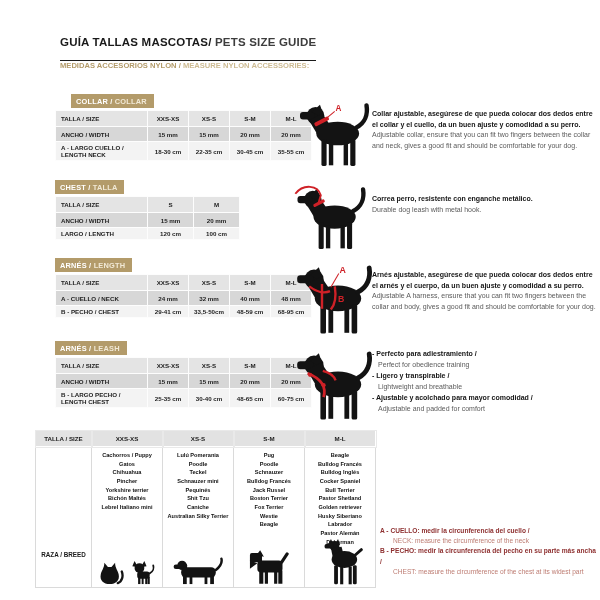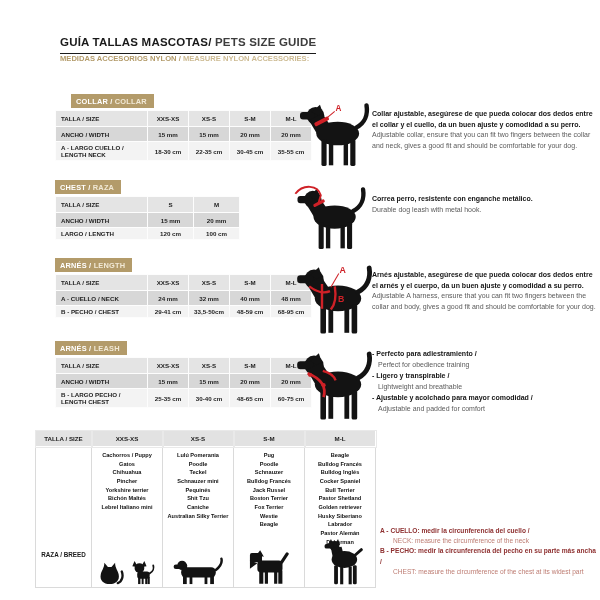--- a/index.html
+++ b/index.html
@@ -2,23 +2,23 @@
 <html style="--gold: #b39b6a; --gold_light: #cdbb93; --red: #cf2127; --note_red: #8e3030; --note_red_light: #bd7c72;"><head>
 <meta charset="utf-8">
 <style>
   html,body{margin:0;padding:0;}
   body{width:600px;height:600px;background:#ffffff;position:relative;overflow:hidden;
        font-family:"Liberation Sans",sans-serif;color:#1a1a1a;}
   .abs{position:absolute;}
 
   
   .title{left:60px;top:36px;font-size:11.5px;font-weight:bold;letter-spacing:.2px;
-         border-bottom:1.5px solid #1a1a1a;padding-bottom:5px;white-space:nowrap;}
+         border-bottom:1.5px solid #1a1a1a;padding-bottom:12px;white-space:nowrap;}
   .title .t2{color:#3d3d3d;}
-  .subtitle{left:60px;top:54px;font-size:7.6px;font-weight:bold;color:var(--gold);white-space:nowrap;}
+  .subtitle{left:60px;top:61px;font-size:7.6px;font-weight:bold;color:var(--gold);white-space:nowrap;}
   .subtitle .t2{color:var(--gold_light);}
 
   
   .badge{background:var(--gold);color:#fff;font-size:7.4px;font-weight:bold;
          padding:2.5px 7px 2px 5px;display:inline-block;letter-spacing:.2px;white-space:nowrap;}
   .badge .b2{color:#f1e9d6;}
 
   
   .spec{border-collapse:collapse;border:1px solid #e3e3e3;}
   .spec td{border:1px solid #fdfdfd;font-size:6.2px;font-weight:bold;text-align:center;
@@ -172,21 +172,21 @@
   <rect class="rf" x="23" y="25" width="21" height="5.5" rx="2" transform="rotate(-27 33 28)"></rect>
   <text class="rt" x="52" y="13">A</text>
   <path class="rs" d="M51,14 L38,25" stroke-width="1.4"></path>
 </svg>
 <div class="abs desc" style="left:372px;top:109px">
   <span class="es">Collar ajustable, asegúrese de que pueda colocar dos dedos entre el collar y el cuello, da un buen ajuste y comodidad a su perro.</span>
   <span class="en">Adjustable collar, ensure that you can fit two fingers between the collar and neck, gives a good fit and should be comfortable for your dog.</span>
 </div>
 
 <div class="abs badge" style="left:55px;top:180px">
-  <span>CHEST / </span><span class="b2">RAZA</span>
+  <span>CHEST / </span><span class="b2">TALLA</span>
 </div>
 <table class="abs spec" style="left:55px;top:196px">
     <tbody>
   <tr class="h wval">
     <td class="lbl">TALLA / SIZE</td>
     <td class="val">S</td>
     <td class="val">M</td>
   </tr>
   <tr class="r1 wval">
     <td class="lbl">ANCHO / WIDTH</td>

